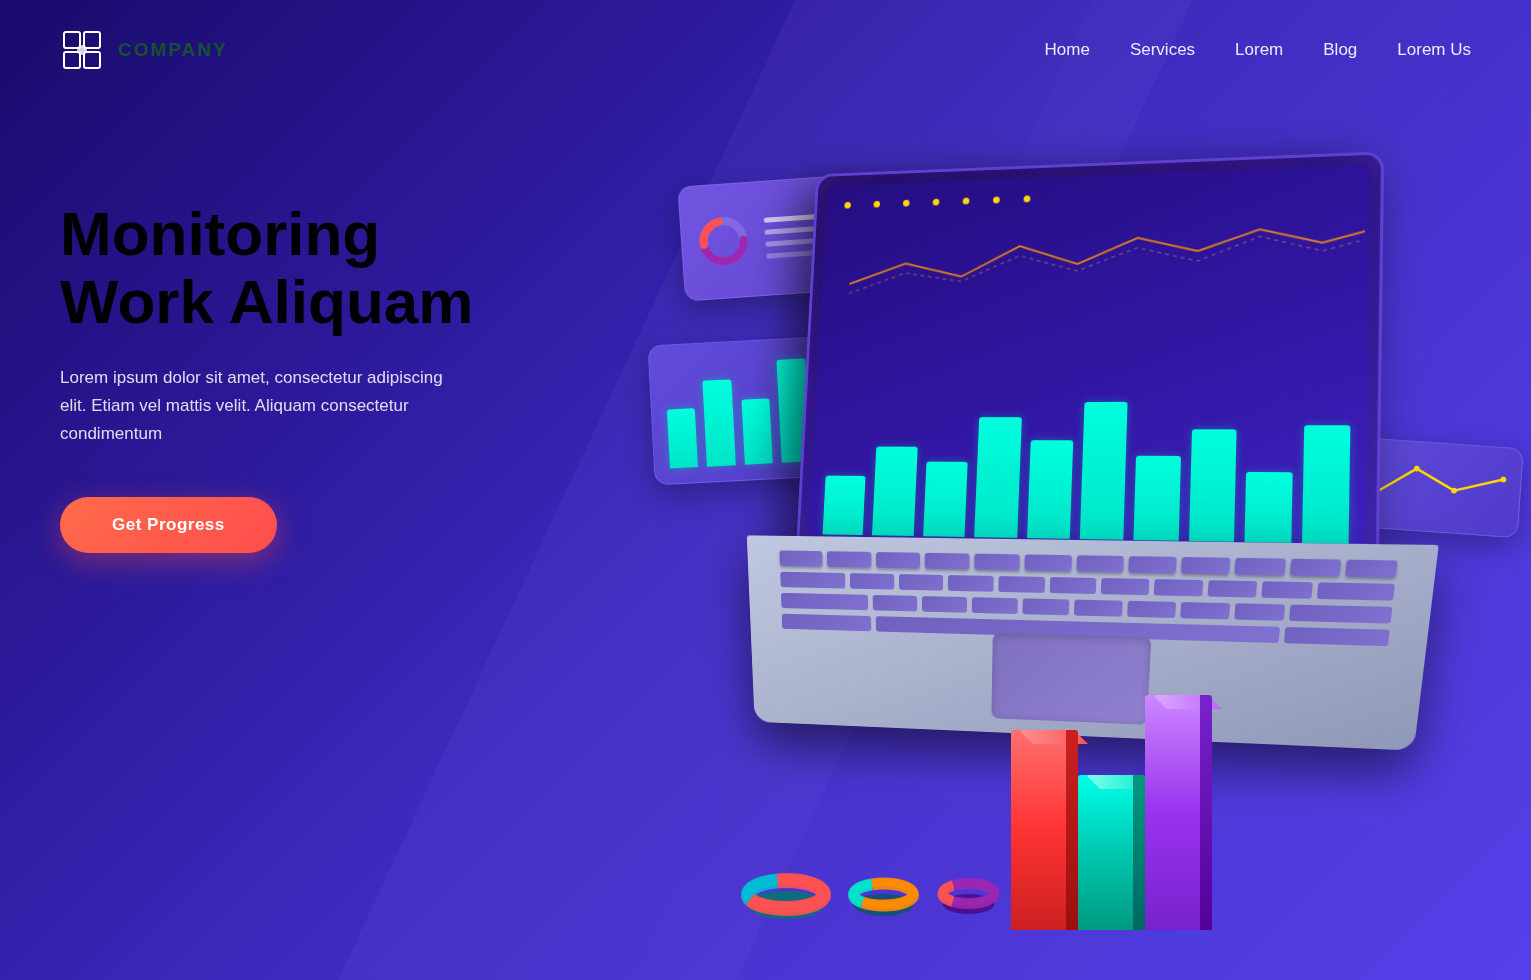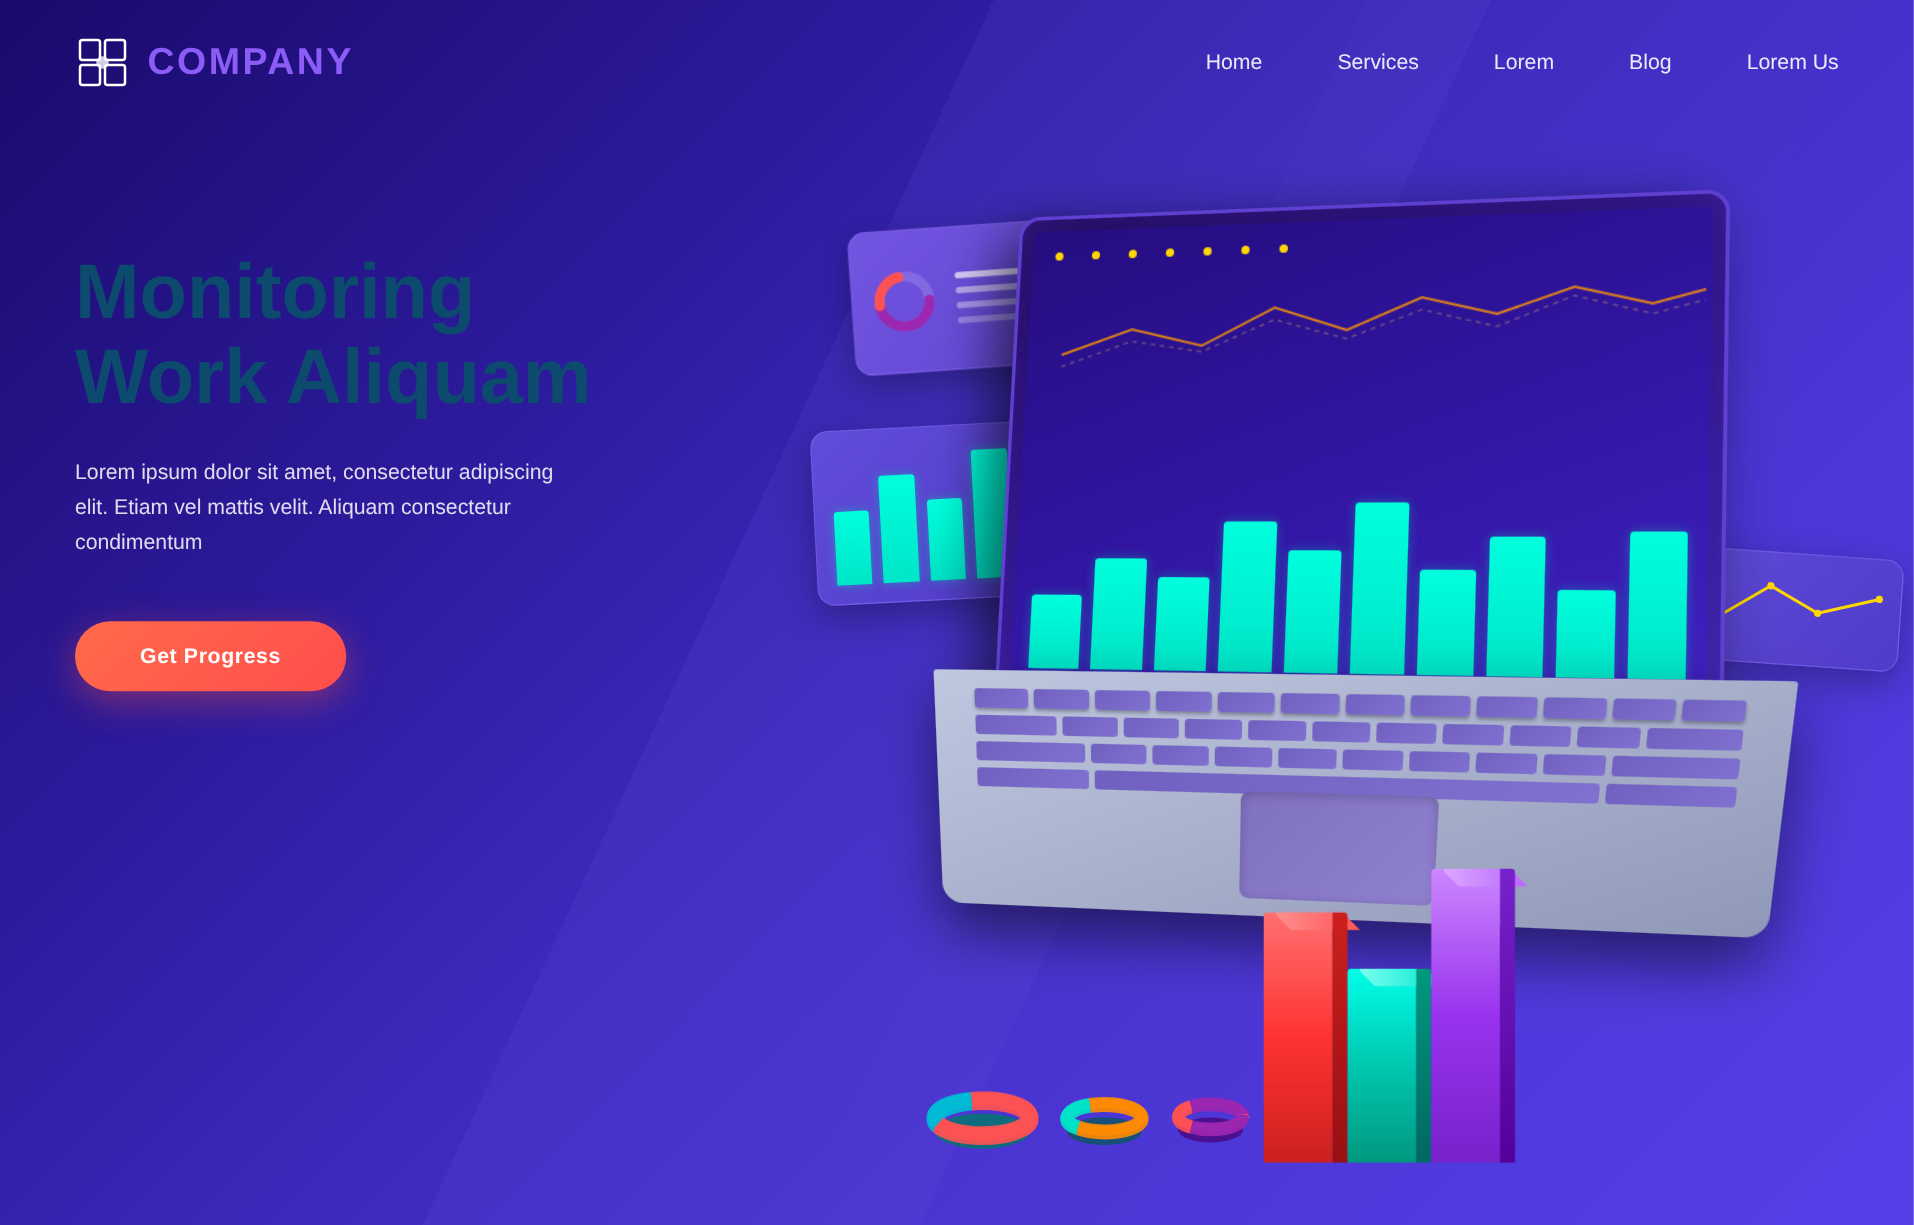--- a/index.html
+++ b/index.html
@@ -38,30 +38,30 @@
       align-items: center;
       gap: 14px;
     }
 
     .logo-icon {
       width: 44px;
       height: 44px;
     }
 
     .company-name {
-      font-size: 30px;
+      font-size: 19px;
       font-weight: 700;
-      color: #8b5cf6;
+      color: #14532d;
       letter-spacing: 2px;
     }
 
     .nav-links {
       margin-left: auto;
       display: flex;
-      gap: 60px;
+      gap: 40px;
       list-style: none;
     }
 
     .nav-links li a {
       color: white;
       text-decoration: none;
       font-size: 17px;
       font-weight: 400;
       opacity: 0.9;
       transition: opacity 0.2s;
@@ -72,21 +72,21 @@
       position: absolute;
       left: 60px;
       top: 200px;
       width: 520px;
       z-index: 5;
     }
 
     .hero-title {
       font-size: 62px;
       font-weight: 800;
-      color: #0c4a6e;
+      color: #000000;
       line-height: 1.1;
       margin-bottom: 28px;
     }
 
     .hero-desc {
       font-size: 17px;
       color: rgba(255,255,255,0.85);
       line-height: 1.65;
       margin-bottom: 48px;
       max-width: 400px;

